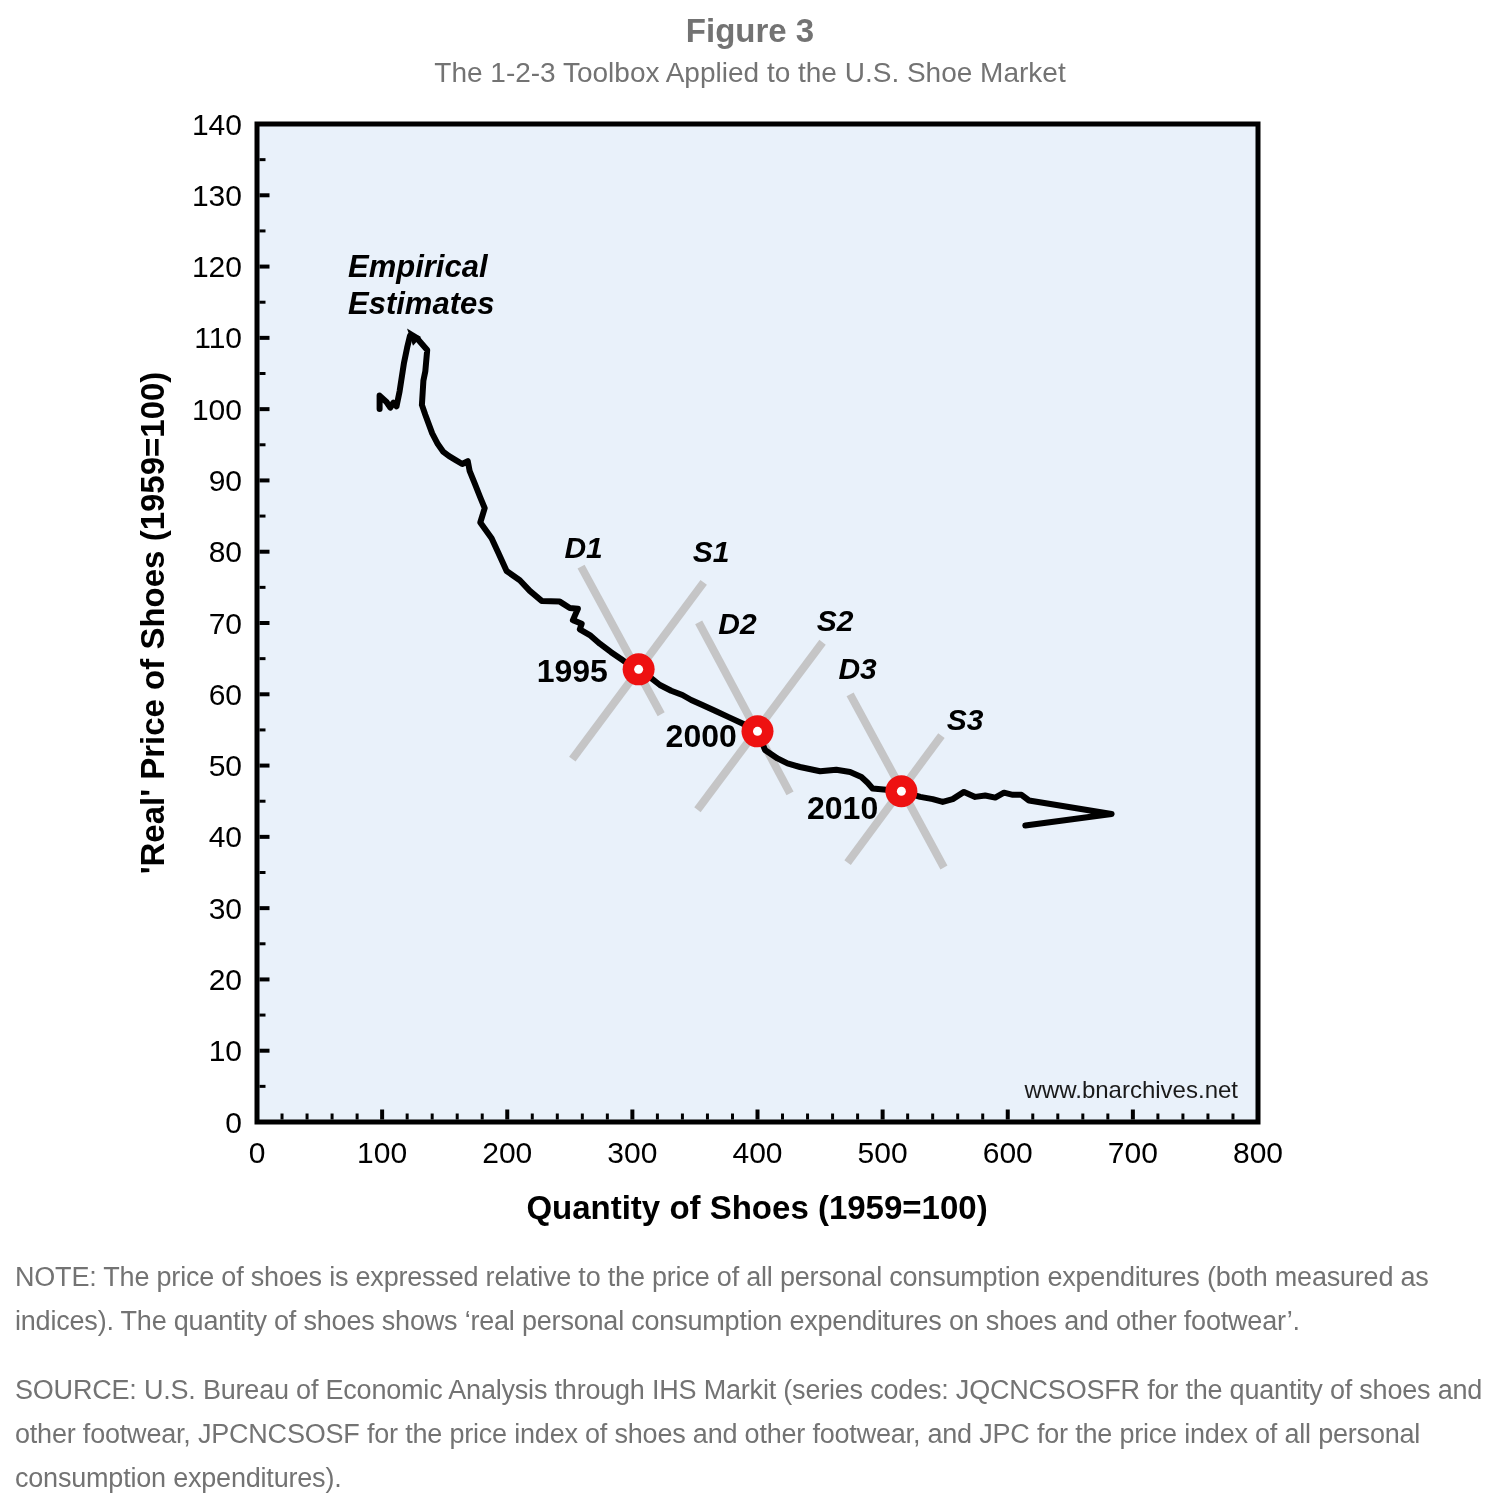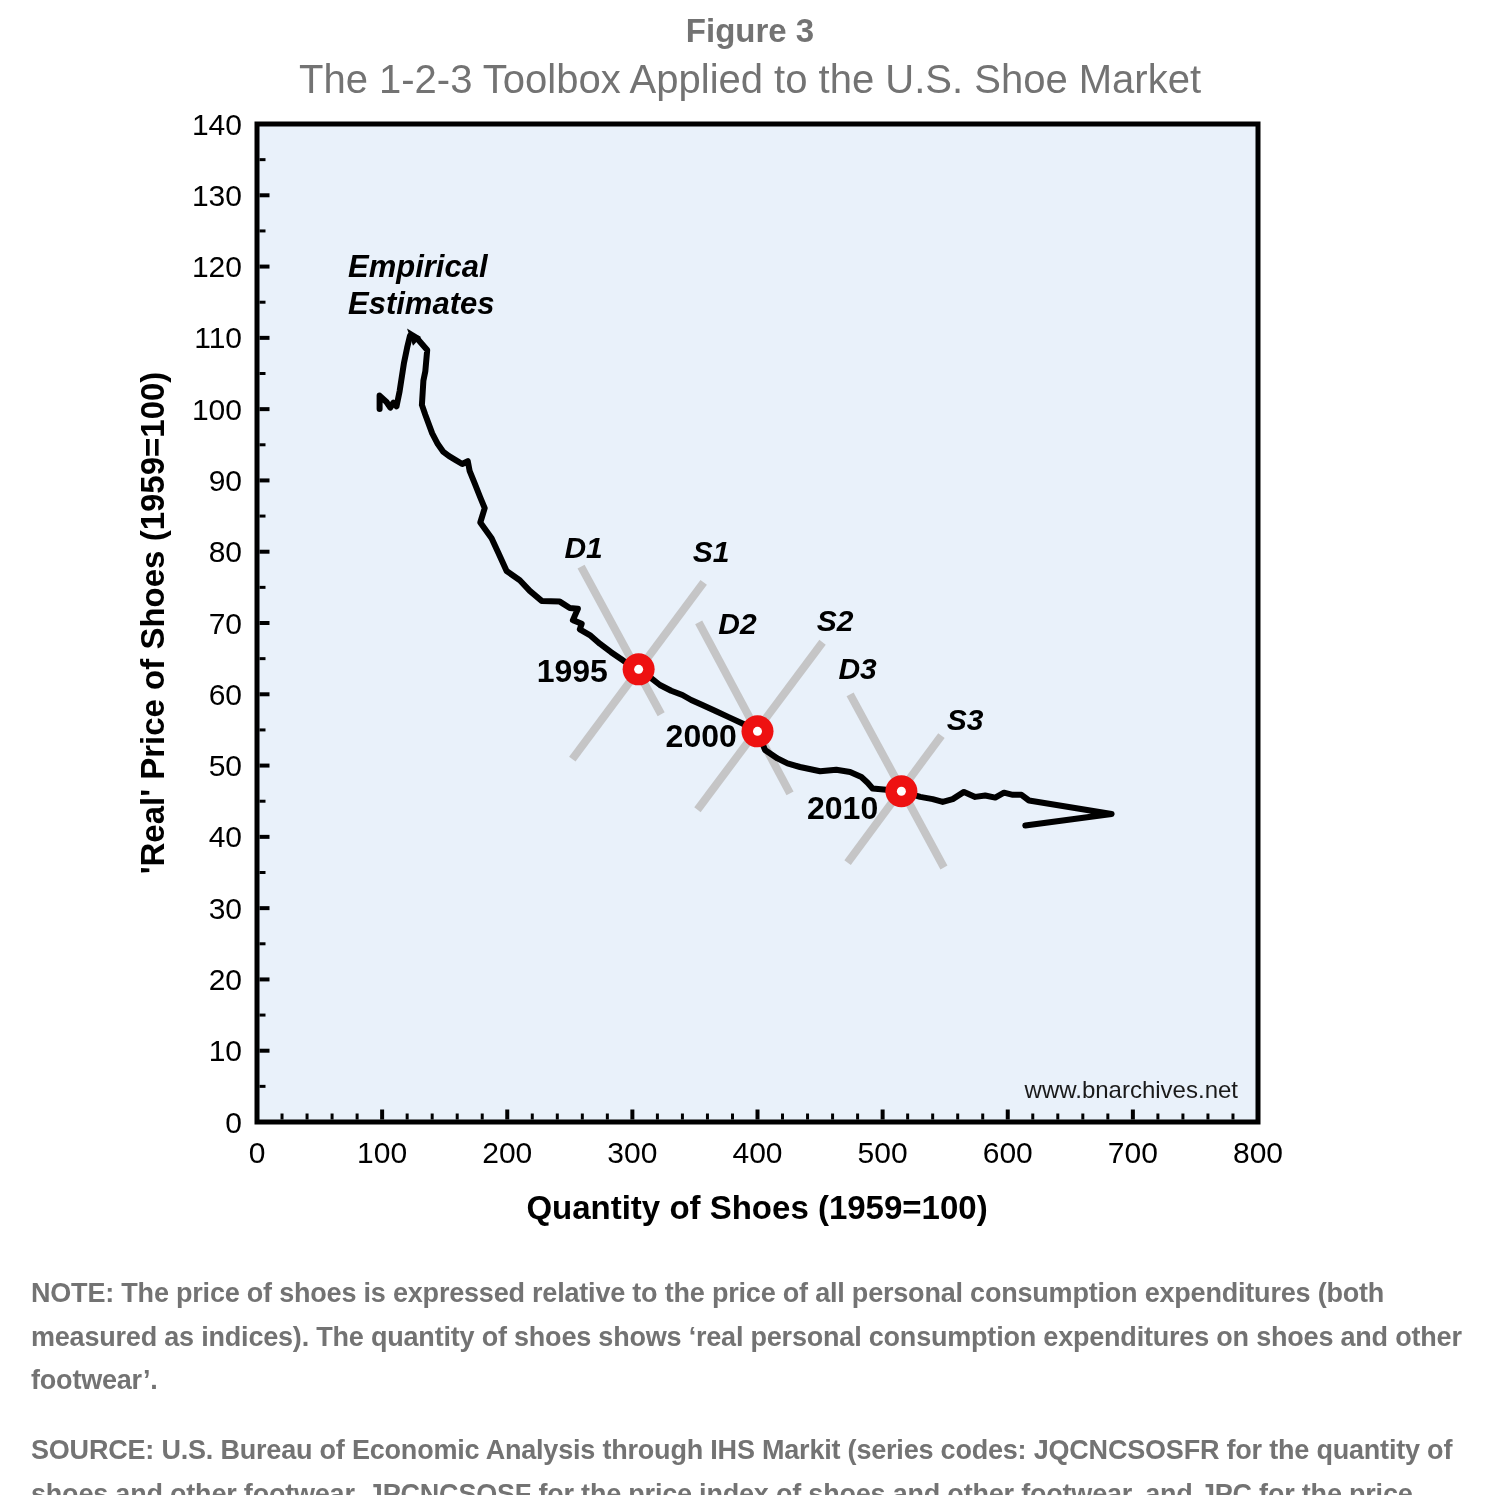--- a/index.html
+++ b/index.html
@@ -6,35 +6,35 @@
   #page{
     position:relative;width:1500px;height:1495px;background:#ffffff;
     font-family:"Liberation Sans",sans-serif;color:#737373;overflow:hidden;
   }
   #figure-label{
     position:absolute;top:12px;left:0;width:100%;text-align:center;
     font-size:33px;font-weight:bold;
   }
   #figure-title{
     position:absolute;top:57px;left:0;width:100%;text-align:center;
-    font-size:40px;font-weight:normal;
+    font-size:28px;font-weight:normal;
   }
   svg{position:absolute;top:0;left:0;}
   svg text{font-family:"Liberation Sans",sans-serif;fill:#000;}
   .tick-label{font-size:30px;}
   .axis-title{font-size:33px;font-weight:bold;}
   .ds-label{font-size:30px;font-weight:bold;font-style:italic;}
   .year-label{font-size:32px;font-weight:bold;}
   .ann-label{font-size:31px;font-weight:bold;font-style:italic;}
   .watermark{font-size:24px;fill:#1a1a1a;}
   #notes{
     position:absolute;top:1256px;left:15px;width:1472px;
     font-size:27px;line-height:1.62;letter-spacing:-0.2px;
   }
-  #notes p{margin:16px;font-weight:bold;}
+  #notes p{margin:0;}
   #notes p + p{margin-top:26px;}
 </style>
 </head>
 <body>
 
 <div id="page">
 
   <div id="figure-label">Figure 3</div>
   <div id="figure-title">The 1-2-3 Toolbox Applied to the U.S. Shoe Market</div>
 

